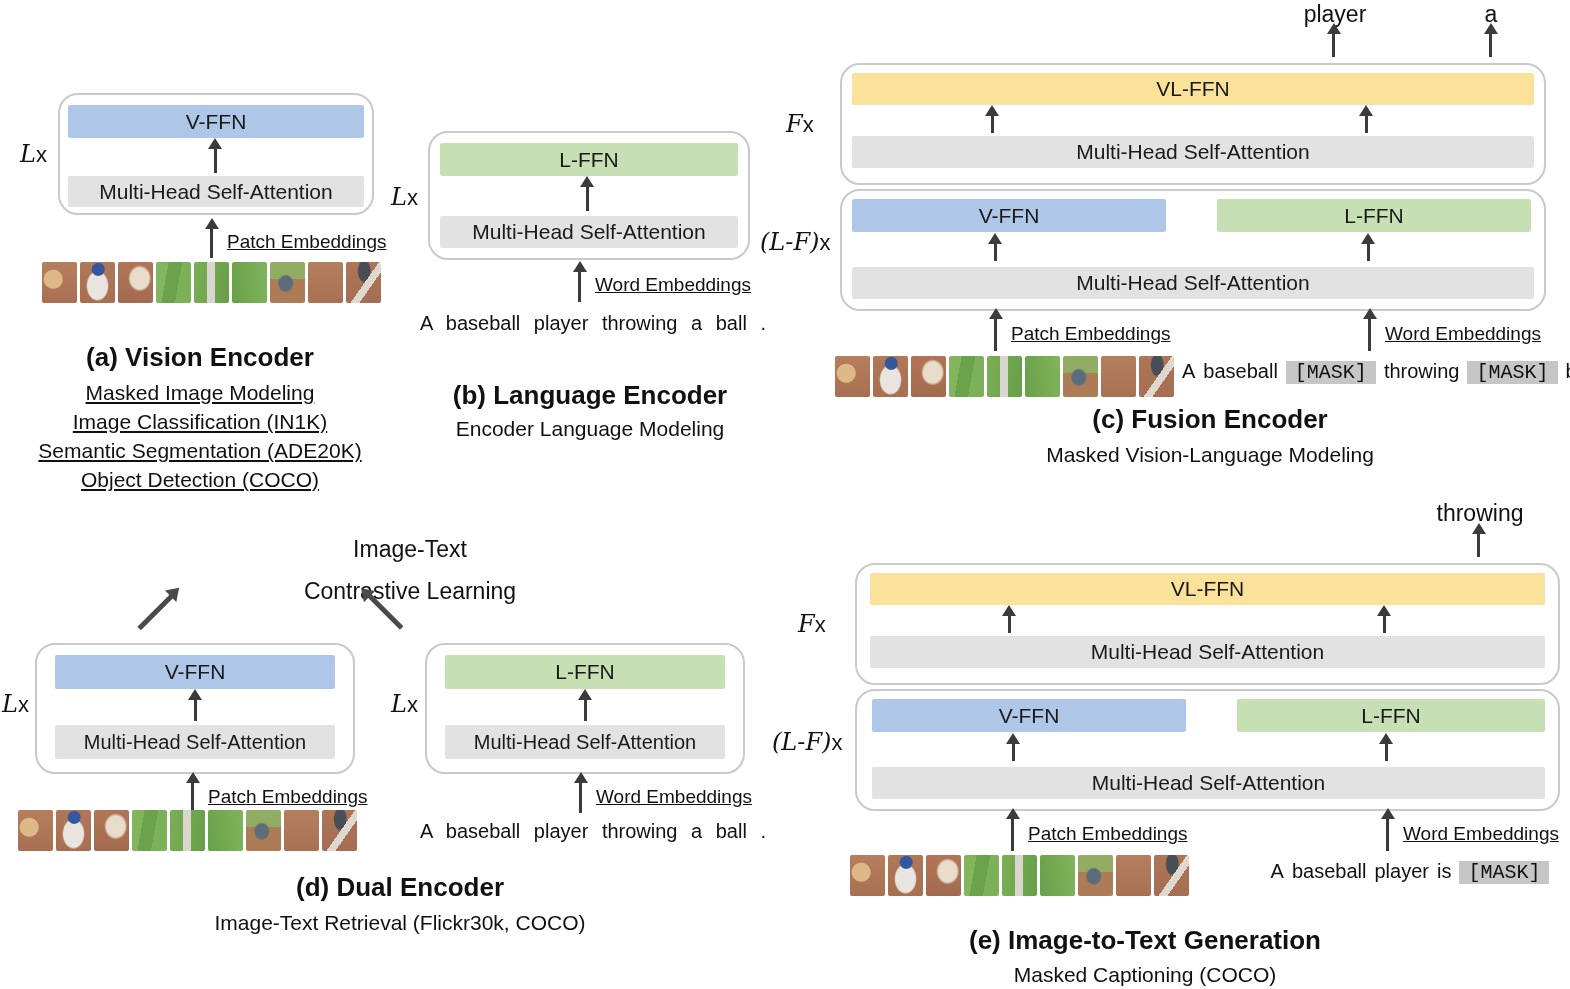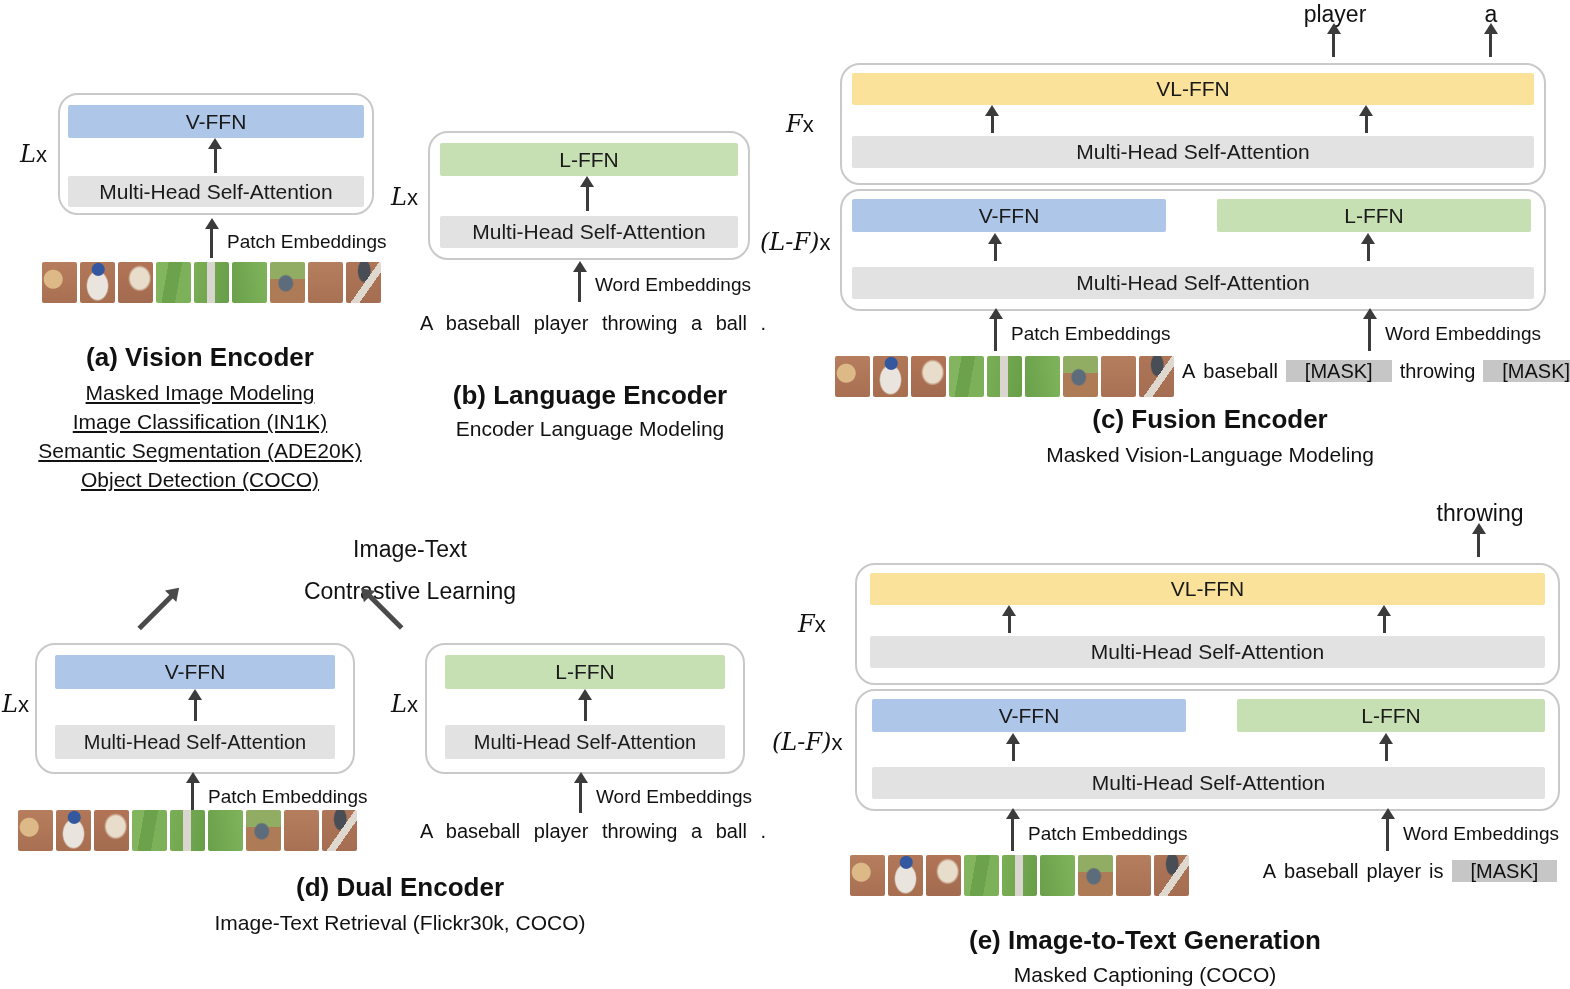--- a/index.html
+++ b/index.html
@@ -19,26 +19,26 @@
   .arr-diag::after { content:""; position:absolute; top:-11px; left:50%; transform:translateX(-50%);
                 border-left:8px solid transparent; border-right:8px solid transparent;
                 border-bottom:12px solid #4a4a4a; }
   .arr-diag.ne { transform:rotate(45deg); }
   .arr-diag.nw { transform:rotate(-45deg); }
 
   .mult { position:absolute; font-size:24px; white-space:nowrap; }
   .mult .it { font-family:"DejaVu Serif", serif; font-style:italic; }
   .mult .x  { font-family:"Liberation Sans", sans-serif; font-size:22px; }
 
-  .emb { position:absolute; font-size:19px; white-space:nowrap; }
+  .emb { position:absolute; font-size:19px; white-space:nowrap;text-decoration:underline; }
   .outword { position:absolute; font-size:23px; text-align:center; white-space:nowrap; }
 
   .sent { position:absolute; font-size:20px; word-spacing:8px; white-space:nowrap; text-align:center; }
   .sent span { margin:0 4px; }
-  .sent .mask { padding:0 19px; }
+  .sent .mask { padding:0 9px;font-family:Liberation Mono, monospace; }
 
   .cap { position:absolute; font-size:26px; font-weight:bold; text-align:center; white-space:nowrap; }
   .tasks { position:absolute; font-size:21px; line-height:29px; text-align:center; white-space:nowrap; }
 
   .strip { position:absolute; display:flex; gap:3px; }
   .patch { width:35px; height:41px; border-radius:2px; }
   .pa { background: radial-gradient(circle at 32% 42%, #dcb987 0 9px, rgba(0,0,0,0) 10px),
                     linear-gradient(180deg,#b67d5e,#a86f52); }
   .pb { background: radial-gradient(circle at 52% 18%, #33589f 0 6px, rgba(0,0,0,0) 7px),
                     radial-gradient(ellipse at 50% 58%, #e9e5de 0 40%, rgba(0,0,0,0) 46%),

